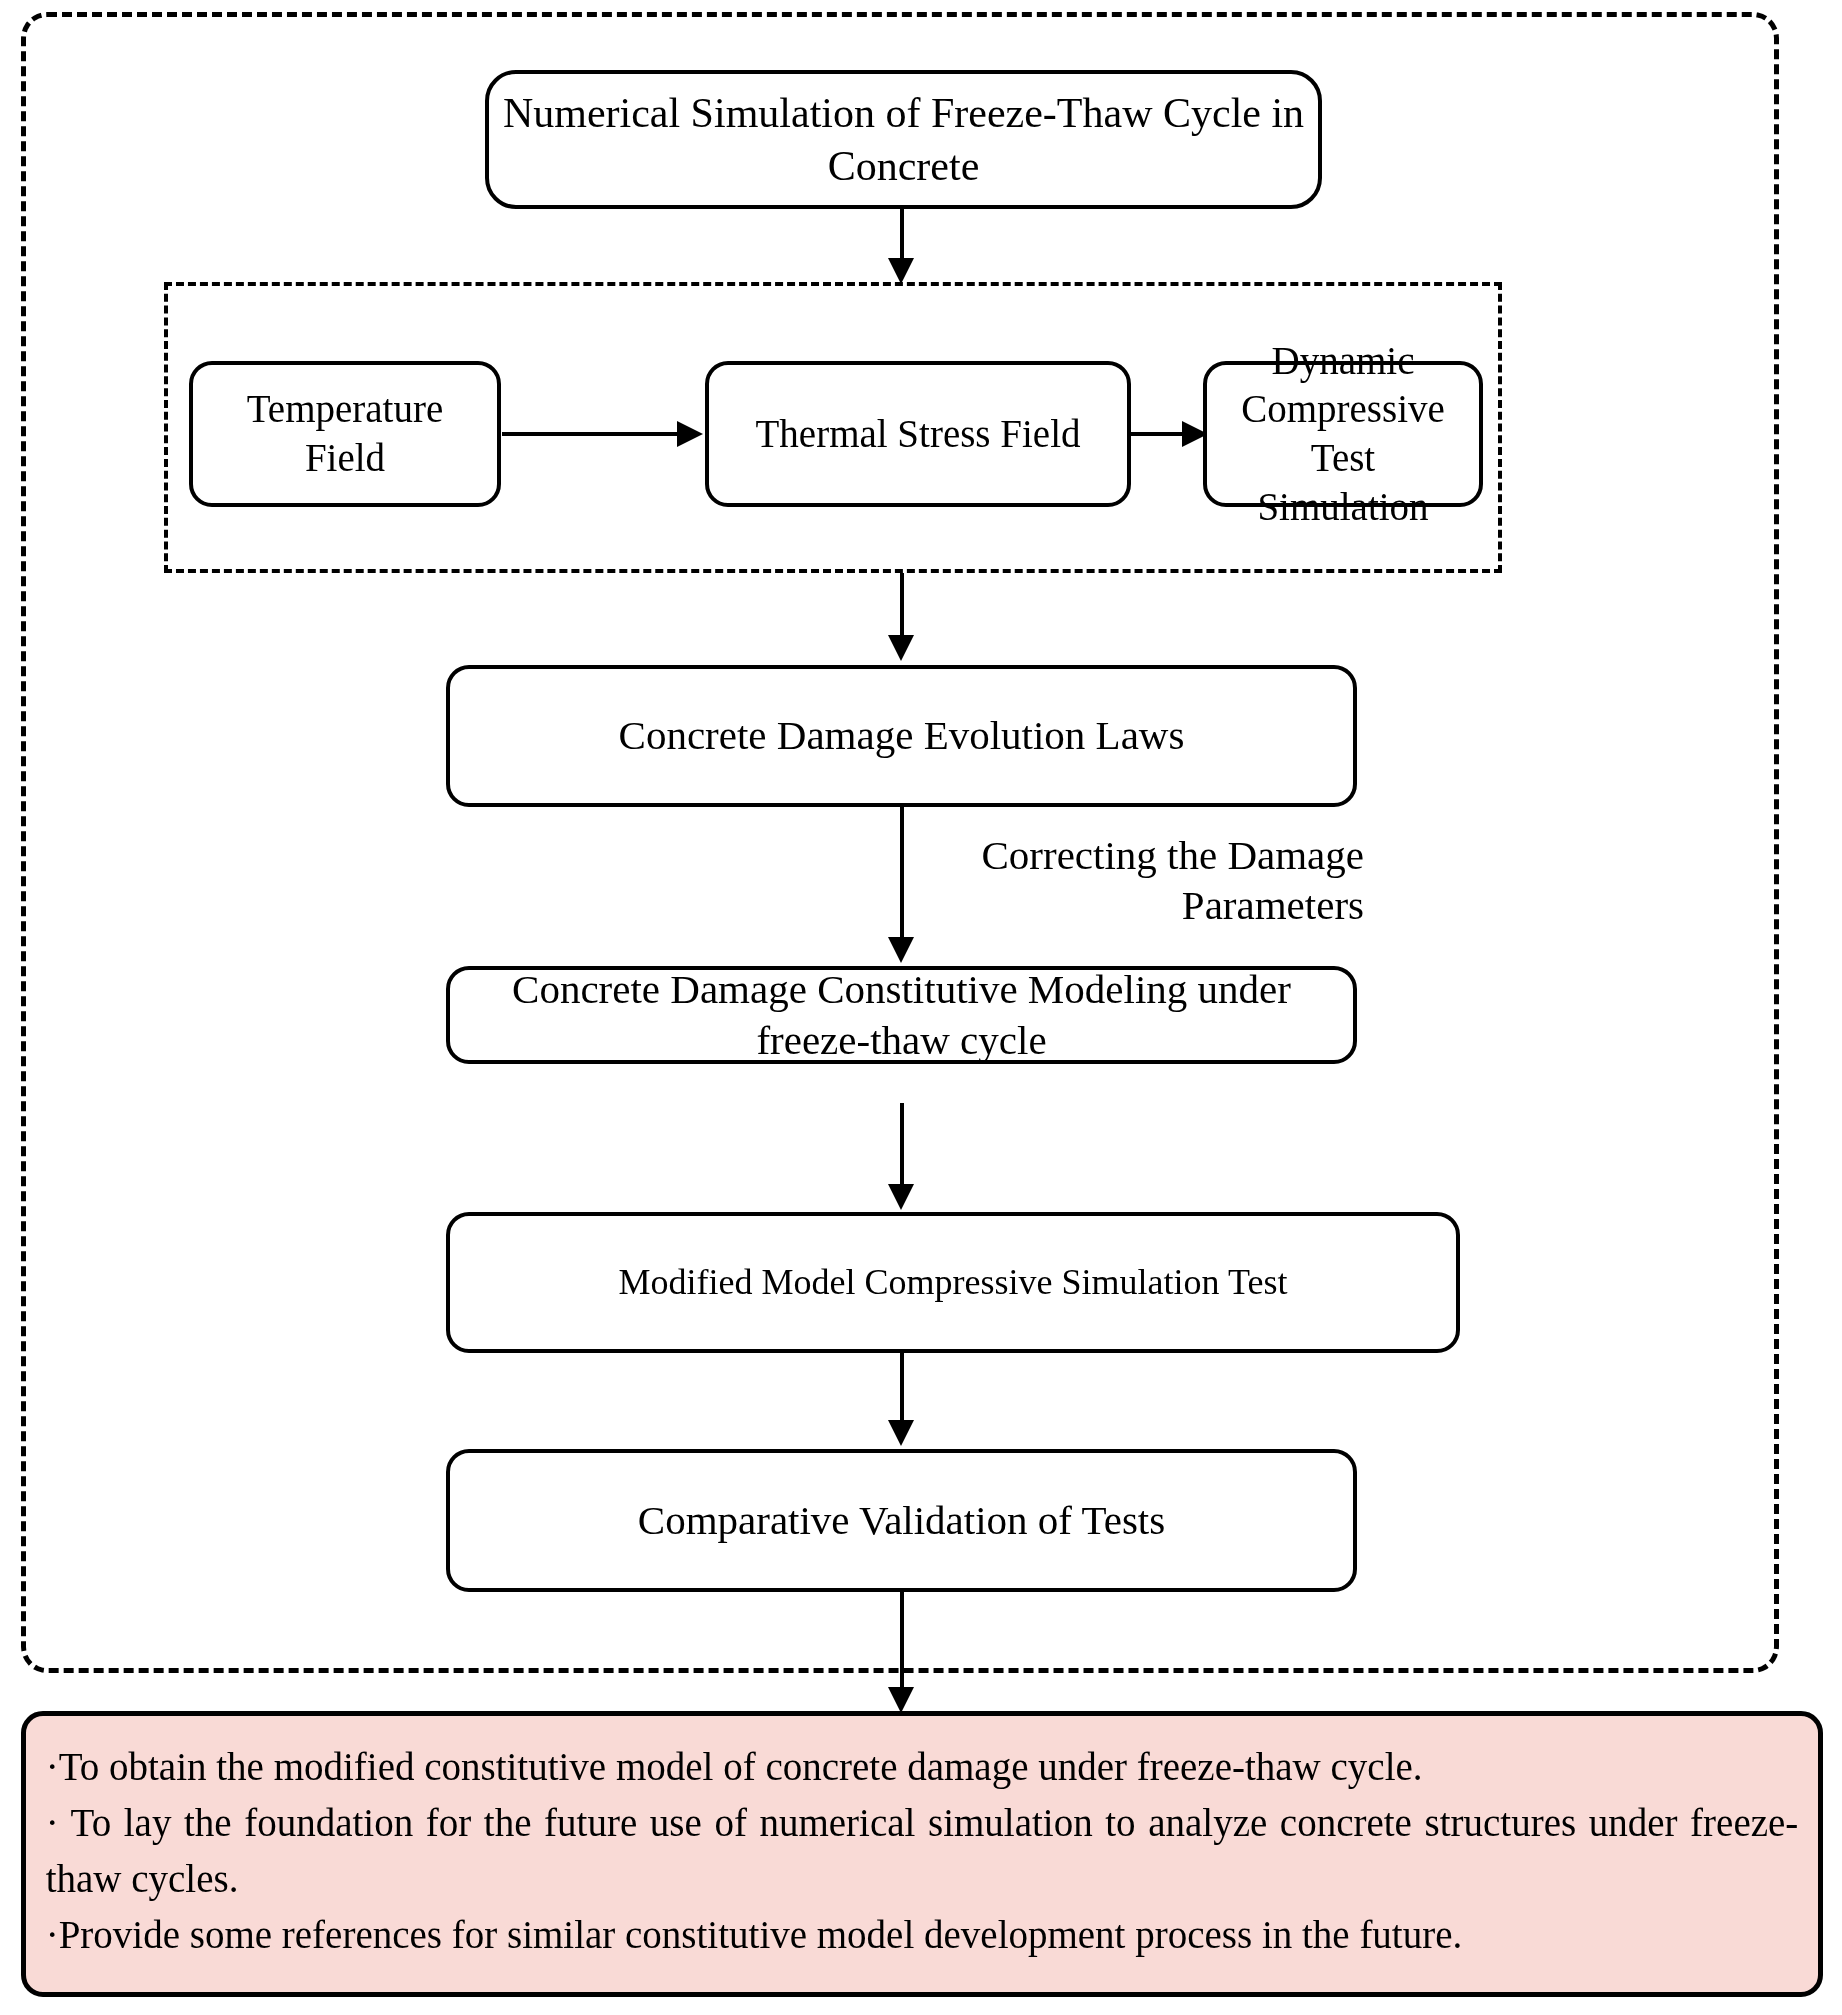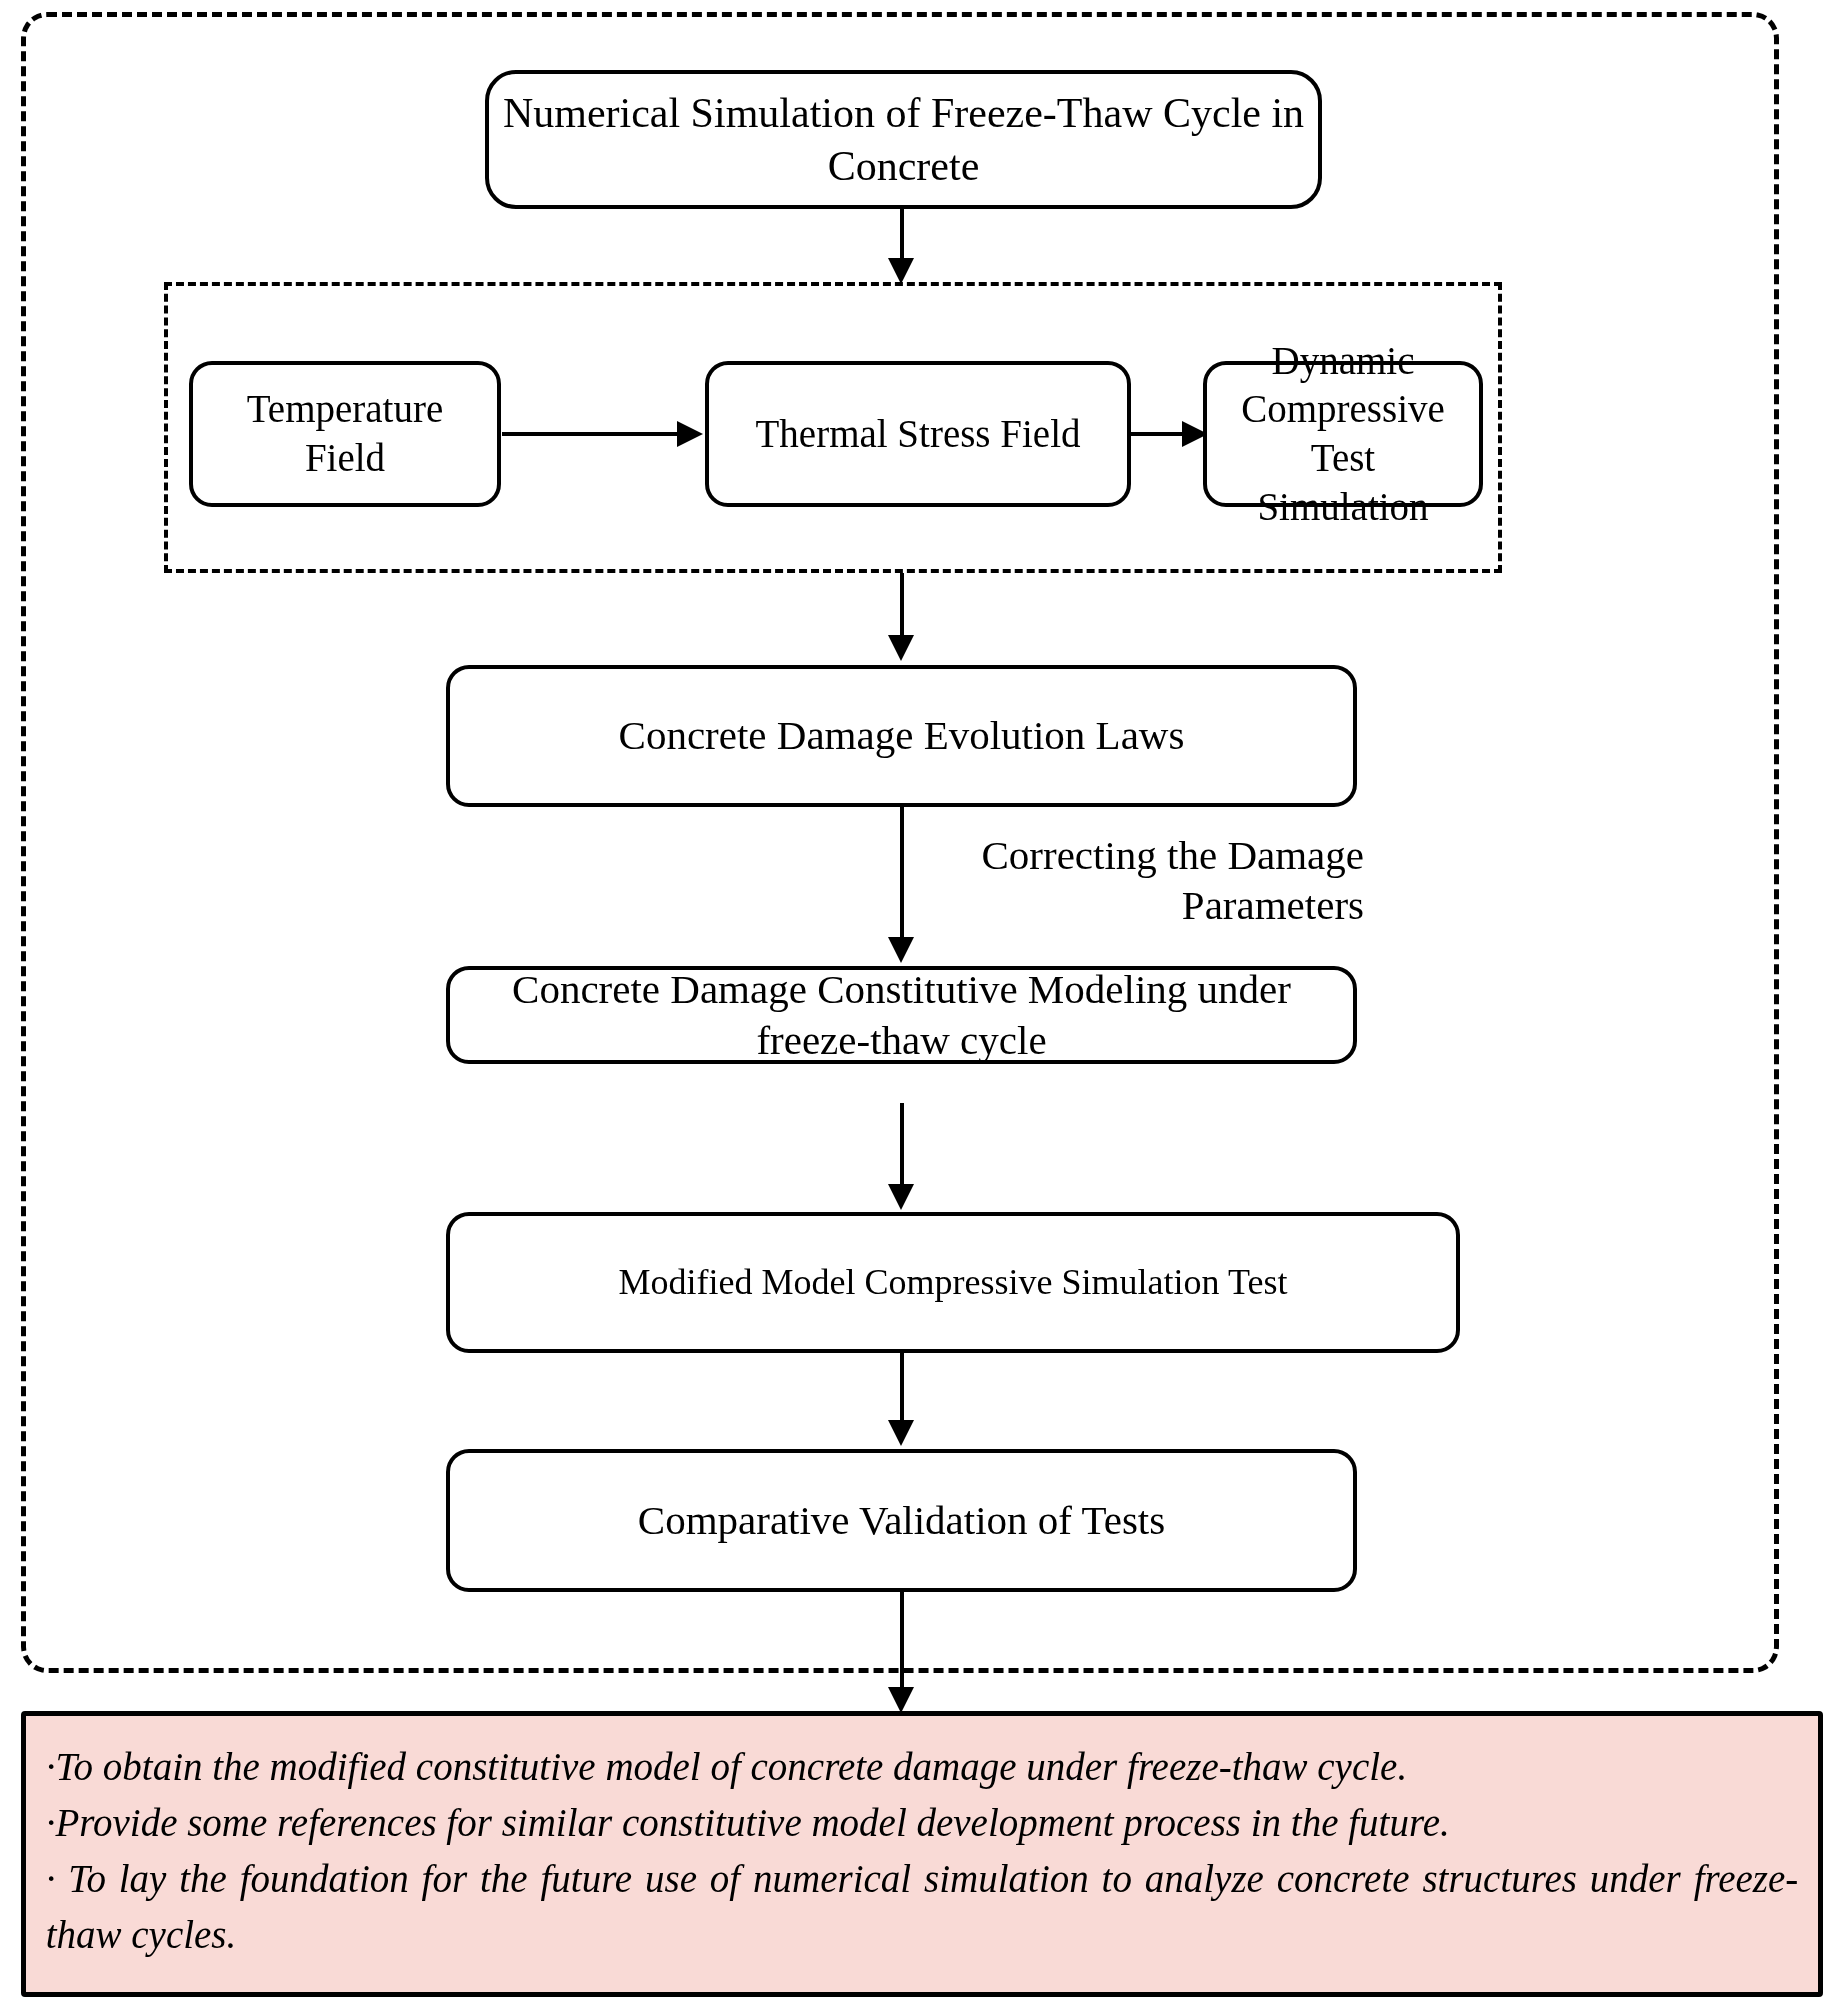--- a/index.html
+++ b/index.html
@@ -66,26 +66,25 @@
   #node-validation { left: 446px;  top: 1449px; width: 911px; height: 143px; font-size: 41px; }
 
   #node-conclusion {
     position: absolute;
     left: 21px;
     top: 1711px;
     width: 1802px;
     height: 286px;
     box-sizing: border-box;
     border: 5.3px solid #000000;
-    border-radius: 4px;
+    border-radius: 22px;
     background: #F9DAD6;
     padding: 23px 19.7px 15px 19.7px;
     font-size: 39px;
     line-height: 1.44;
-    font-style: italic;
   }
   .concl-line {
     display: block;
     white-space: normal;
   }
   .concl-line.justify {
     text-align: justify;
     text-align-last: left;
   }
 
@@ -184,18 +183,18 @@
 
   <div class="node" id="node-validation">
     <span class="node-text">Comparative Validation of Tests</span>
   </div>
 
   <div class="vline" style="left:900px; top:1592px; height:100px;"></div>
   <div class="arrow-down" style="left:888px; top:1687px;"></div>
 
   <div id="node-conclusion">
     <span class="concl-line">·To obtain the modified constitutive model of concrete damage under freeze-thaw cycle.</span>
+    <span class="concl-line justify">· To lay the foundation for the future use of numerical simulation to analyze concrete structures under freeze-thaw cycles.</span>
     <span class="concl-line">·Provide some references for similar constitutive model development process in the future.</span>
-    <span class="concl-line justify">· To lay the foundation for the future use of numerical simulation to analyze concrete structures under freeze-thaw cycles.</span>
   </div>
 
 </div>
 
 
 </body></html>

